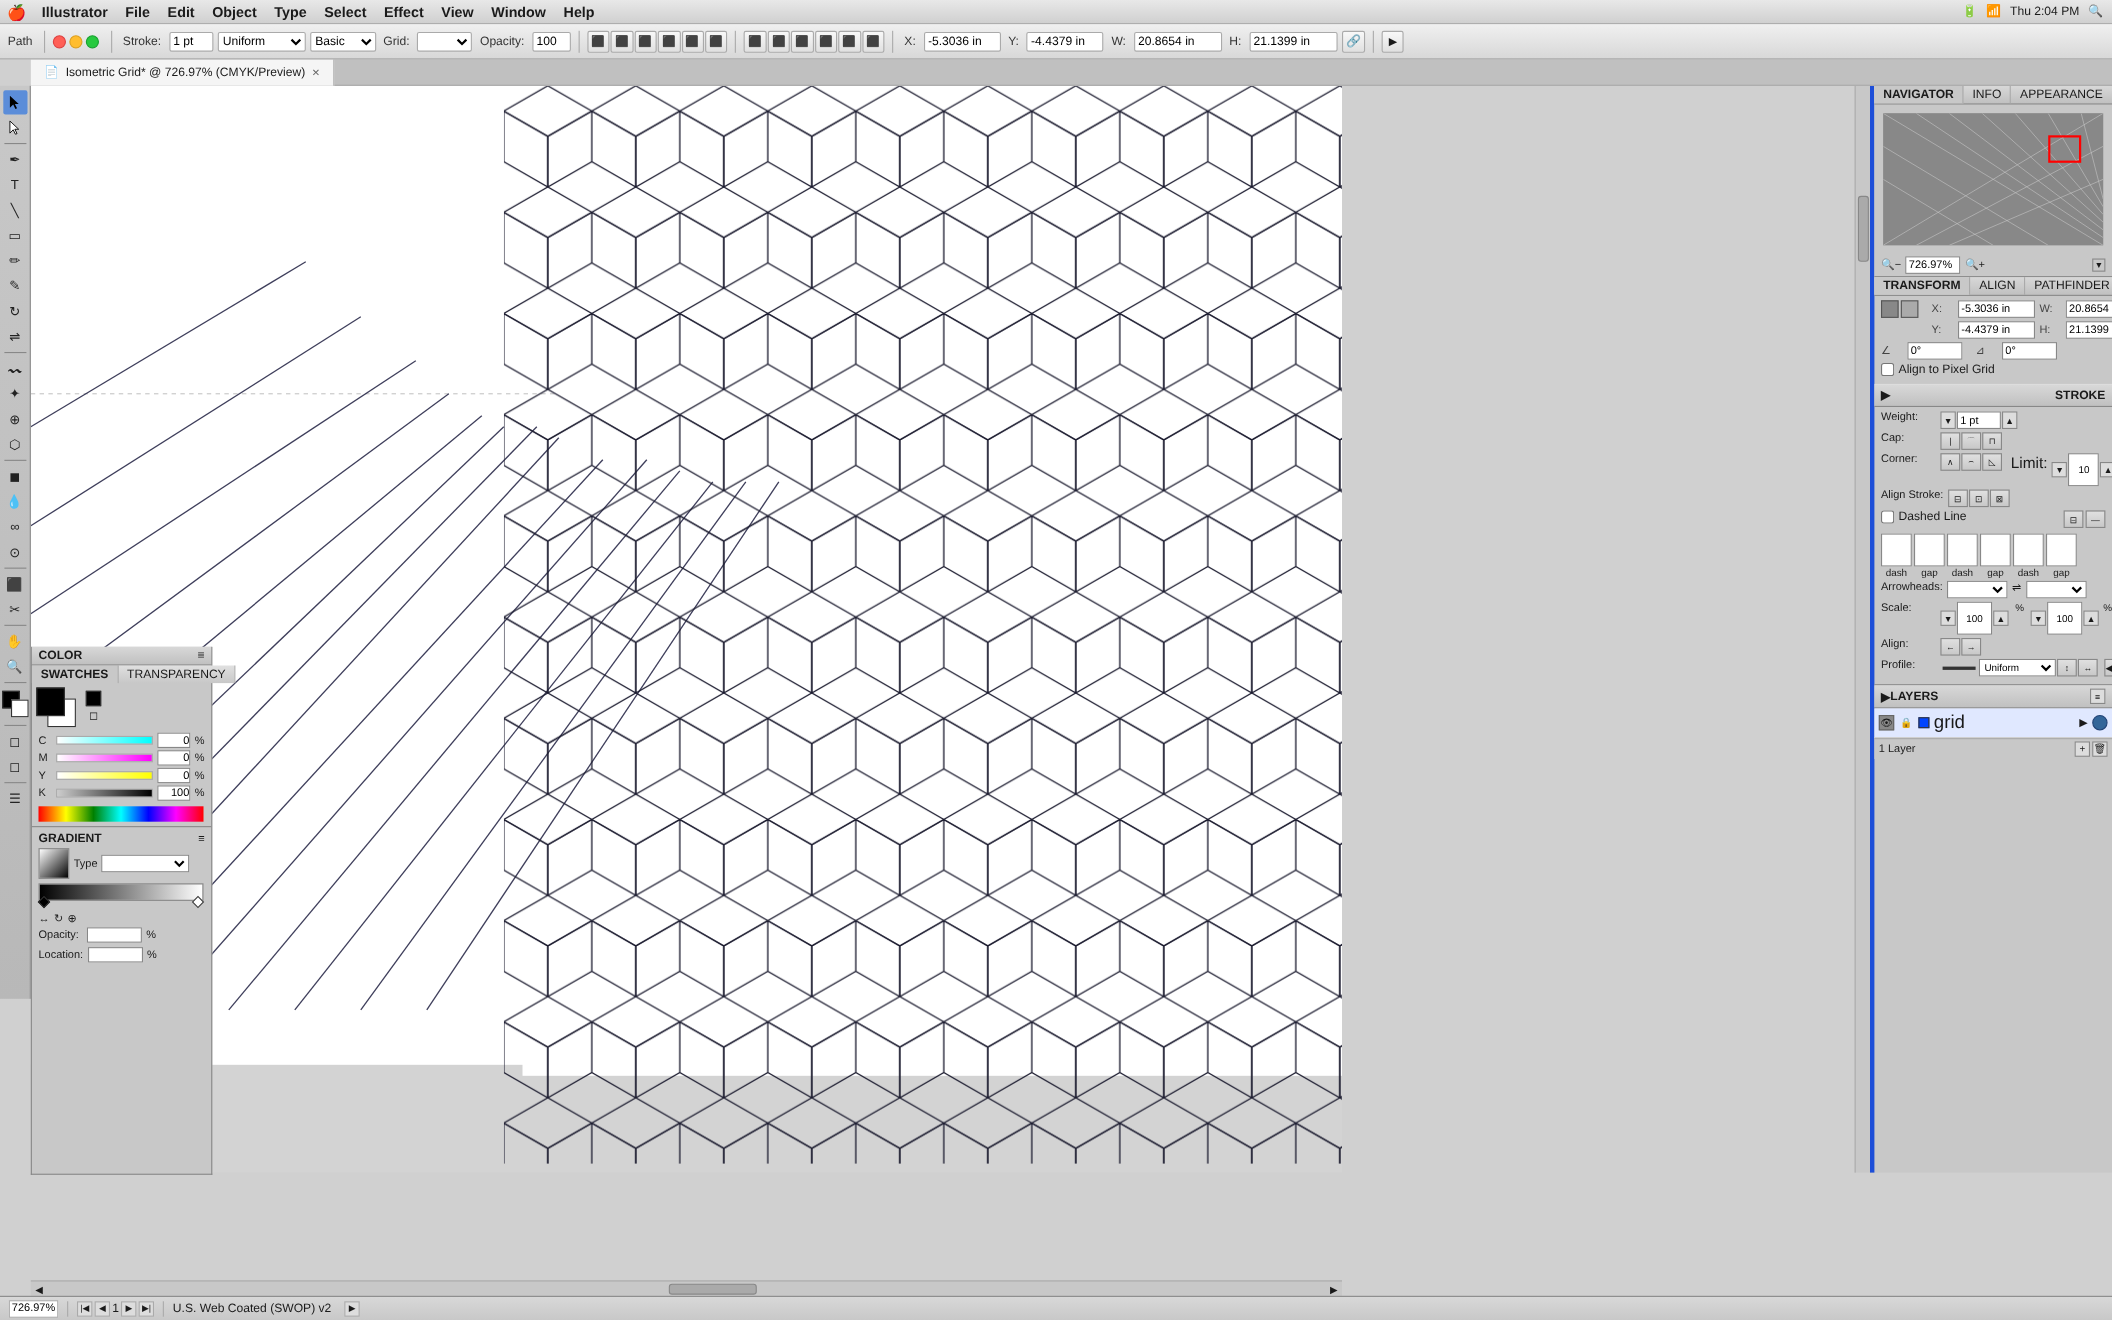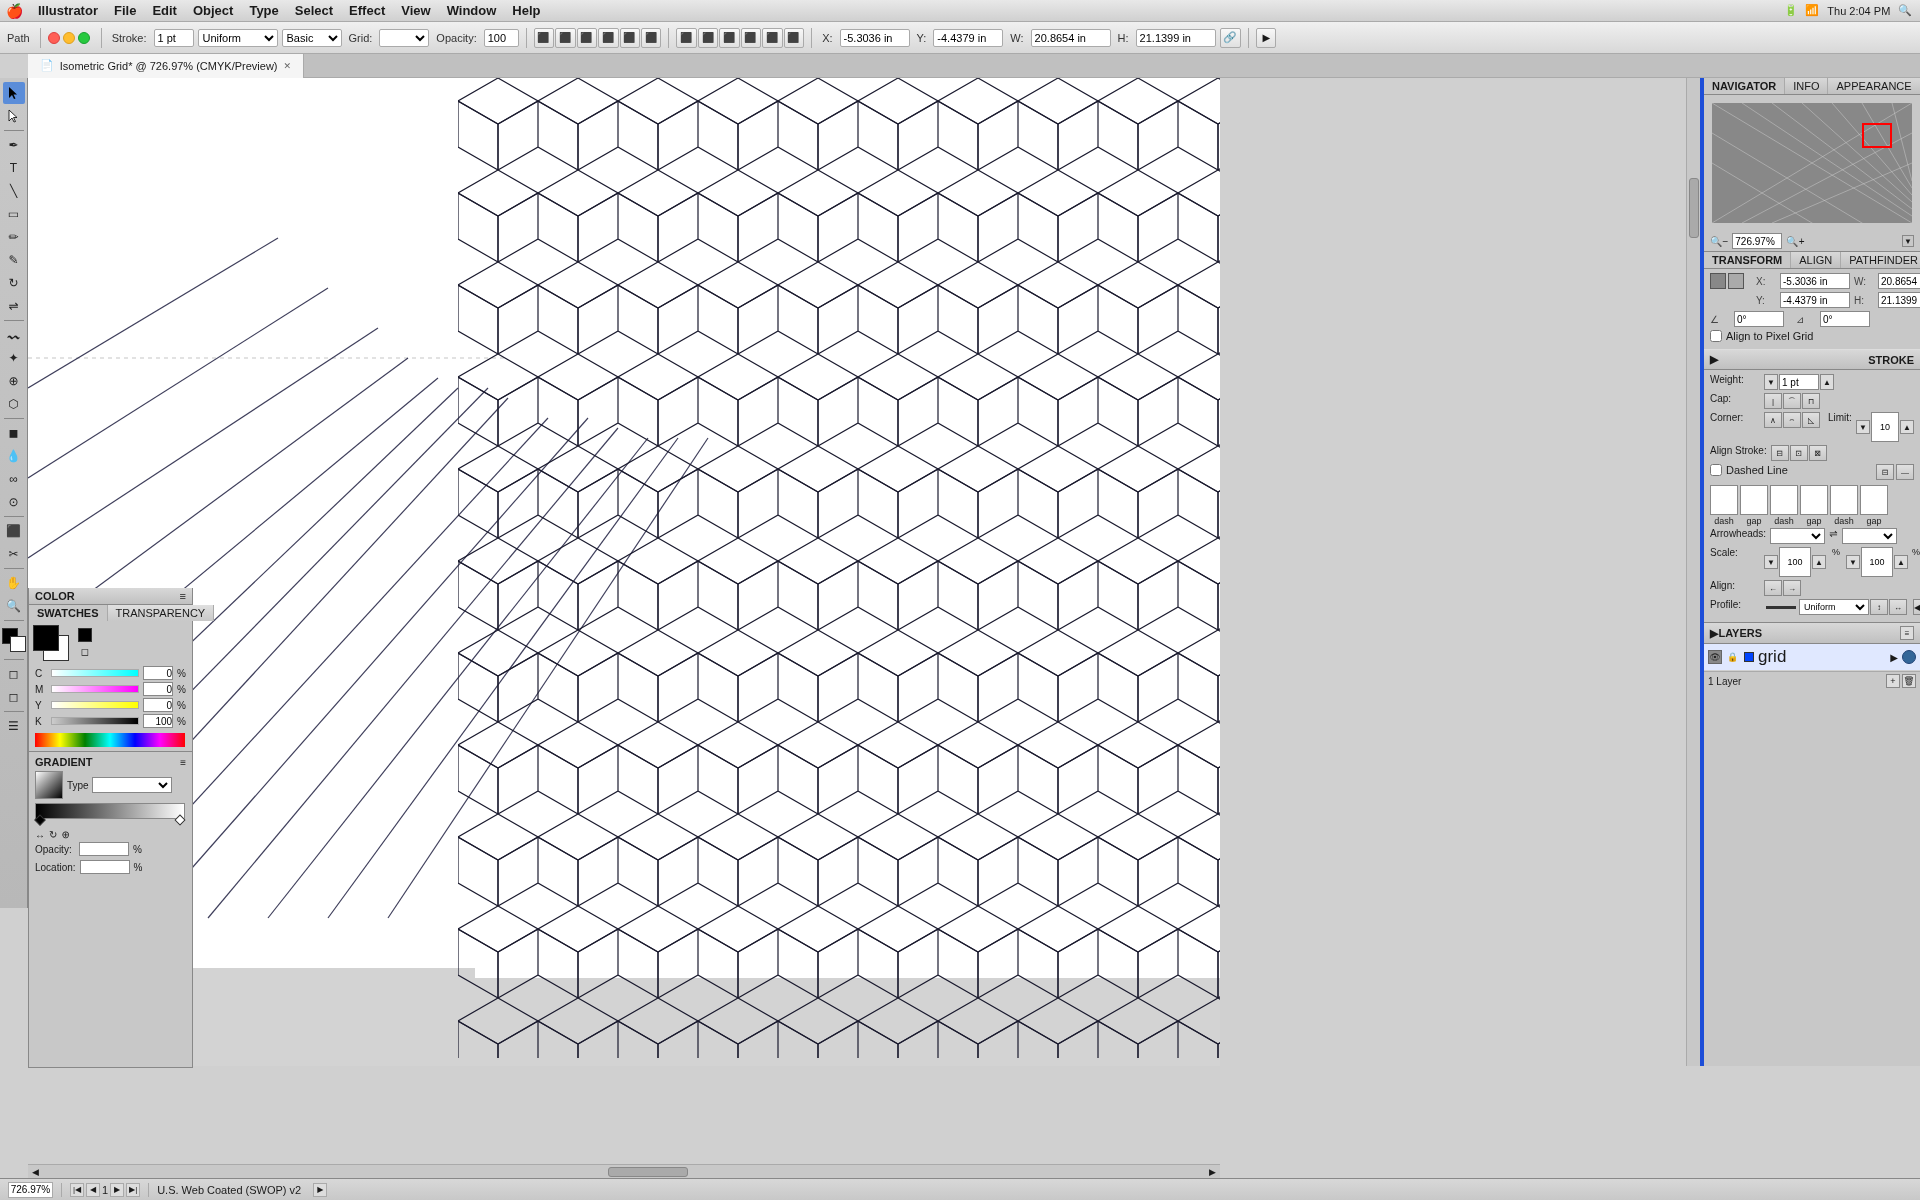--- a/index.html
+++ b/index.html
@@ -567,21 +567,21 @@
           <div class="cap-btn">⊓</div>
         </div>
       </div>
       <div class="stroke-row">
         <span class="stroke-label">Corner:</span>
         <div style="display:flex;gap:1px;">
           <div class="corner-btn">∧</div>
           <div class="corner-btn">⌢</div>
           <div class="corner-btn">◺</div>
         </div>
-        <span style="font-size:10px;margin-left:4px;">Limit:</span>
+        <span style="font-size:14px;margin-left:4px;">Limit:</span>
         <div style="display:flex;align-items:center;gap:1px;">
           <div style="width:14px;height:14px;border:1px solid #888;background:#ddd;font-size:8px;cursor:pointer;display:flex;align-items:center;justify-content:center;">▼</div>
           <input class="dash-input" value="10" style="">
           <div style="width:14px;height:14px;border:1px solid #888;background:#ddd;font-size:8px;cursor:pointer;display:flex;align-items:center;justify-content:center;">▲</div>
         </div>
       </div>
       <div class="stroke-row">
         <span class="stroke-label">Align Stroke:</span>
         <div style="display:flex;gap:1px;">
           <div class="cap-btn">⊟</div>

